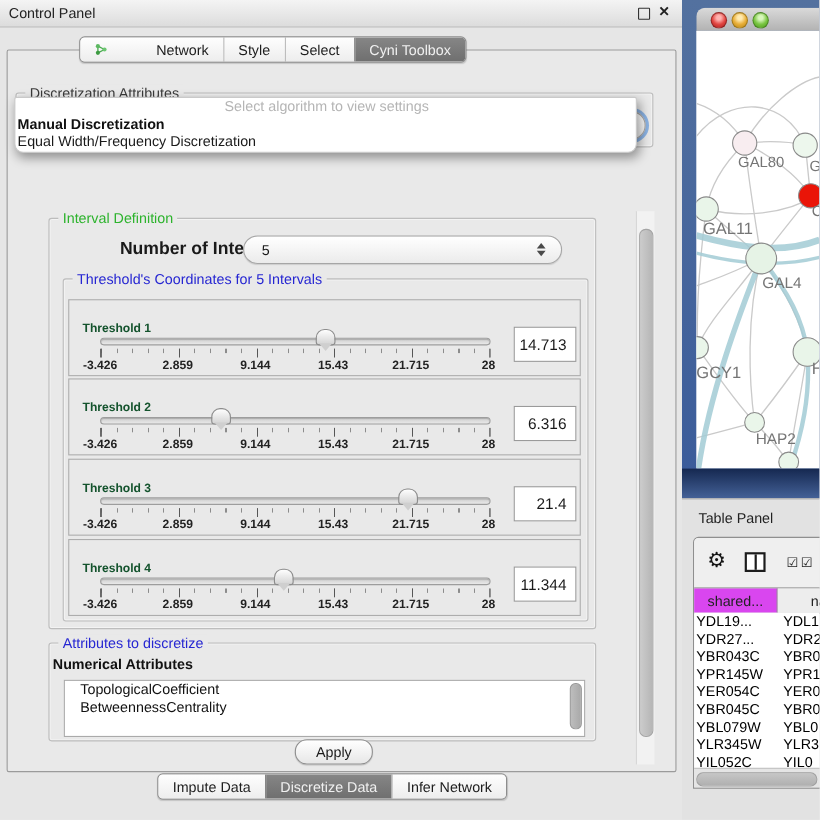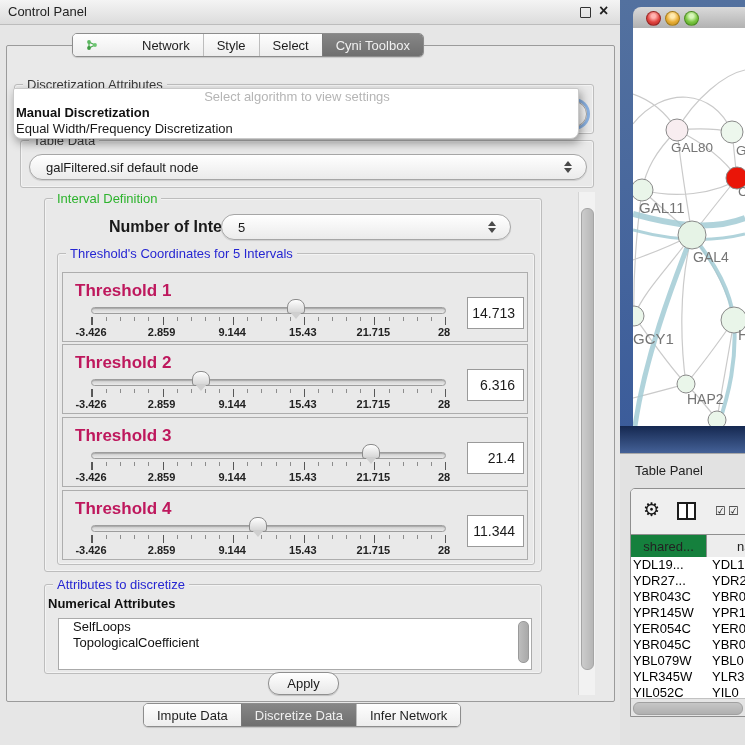--- a/index.html
+++ b/index.html
@@ -48,21 +48,21 @@
   
   .popup{position:absolute;left:13px;top:88px;width:564px;height:49px;background:#fff;
     border:1px solid #c9c9c9;border-radius:2px 2px 8px 8px;z-index:50;
     box-shadow:2px 4px 10px rgba(0,0,0,.38);overflow:hidden;}
   .pop-row{height:16px;line-height:16px;font-size:13px;padding-left:2px;white-space:nowrap;}
   .pop-placeholder{color:#b5b5b5;text-align:center;}
   .pop-bold{font-weight:bold;color:#111;}
 
   
   .threshold{position:absolute;left:62px;width:464px;height:68px;border:1px solid #adadad;background:#e9e9e9;}
-  .tlabel{position:absolute;left:12px;top:8px;font-size:17px;font-weight:bold;color:#be185d;}
+  .tlabel{position:absolute;left:12px;top:20px;font-size:11px;font-weight:bold;color:#14532d;}
   .slider{position:absolute;left:28px;top:26px;width:353px;height:38px;}
   .track{position:absolute;left:0;top:8px;width:100%;height:5px;border:1px solid #9d9d9d;border-radius:4px;
     background:linear-gradient(#cdcdcd,#e9e9e9);box-shadow:inset 0 1px 1px rgba(0,0,0,.18);}
   .ticks{position:absolute;left:0;top:18px;width:100%;height:8px;
     border-left:1px solid #5a5a5a;border-right:1px solid #5a5a5a;}
   .ticks::before{content:"";position:absolute;left:0;top:0;width:100%;height:4px;
     background:repeating-linear-gradient(to right,#8c8c8c 0 1px,transparent 1px 4%);}
   .ticks::after{content:"";position:absolute;left:0;top:0;width:100%;height:8px;
     background:repeating-linear-gradient(to right,#565656 0 1px,transparent 1px 20%);}
   .tick-labels{position:absolute;left:0;top:27px;width:100%;height:12px;}
@@ -109,21 +109,21 @@
   .tp-title{position:absolute;left:15px;top:9px;font-size:13px;color:#222;}
   .tp-box{position:absolute;left:10px;top:34px;width:140px;height:227px;background:#efefef;
     border:1px solid #8f8f8f;border-top-left-radius:5px;overflow:hidden;}
   .tp-toolbar{position:absolute;left:0;top:0;width:100%;height:45px;background:#efefef;}
   .gear{position:absolute;left:12px;top:10px;font-size:19px;color:#151515;line-height:22px;}
   .split-ico{position:absolute;left:46px;top:13px;width:15px;height:14px;border:2px solid #1c1c1c;background:#fff;}
   .split-ico::after{content:"";position:absolute;left:50%;top:0;width:2px;height:100%;background:#1c1c1c;transform:translateX(-50%);}
   .cb{position:absolute;top:16px;font-size:12px;color:#1c1c1c;line-height:12px;}
   .cb1{left:84px;} .cb2{left:97px;}
   .thead{position:absolute;left:0;top:45px;width:100%;height:22px;display:flex;border-top:1px solid #8f8f8f;border-bottom:1px solid #8f8f8f;}
-  .th1{width:75px;background:#15803d;border-right:1px solid #8f8f8f;display:flex;align-items:center;justify-content:center;font-size:13px;color:#222;}
+  .th1{width:75px;background:#d946ef;border-right:1px solid #8f8f8f;display:flex;align-items:center;justify-content:center;font-size:13px;color:#222;}
   .th2{flex:1;background:#ededed;display:flex;align-items:center;font-size:13px;color:#222;padding-left:30px;}
   .tbody{position:absolute;left:0;top:68px;width:100%;bottom:17px;background:#fff;overflow:hidden;}
   .trow{display:flex;height:16px;line-height:16px;font-size:13px;color:#000;}
   .trow .c1{width:75px;padding-left:2px;box-sizing:border-box;white-space:nowrap;overflow:hidden;}
   .trow .c2{flex:1;padding-left:6px;white-space:nowrap;overflow:hidden;}
   .hscroll{position:absolute;left:0;bottom:0;width:100%;height:17px;background:#e5e5e5;border-top:1px solid #c2c2c2;}
   .hthumb{position:absolute;left:2px;top:3px;width:108px;height:11px;border-radius:6px;
     background:linear-gradient(#c6c6c6,#b0b0b0);border:1px solid #a0a0a0;}
 
   .bold{font-weight:bold;}
@@ -175,30 +175,20 @@
           </span>
       </div>
     </div>
 
     <div class="popup">
       <div class="pop-row pop-placeholder">Select algorithm to view settings</div>
       <div class="pop-row pop-bold">Manual Discretization</div>
       <div class="pop-row">Equal Width/Frequency Discretization</div>
     </div>
 
-    <div class="group" style="left:20px;top:140px;width:572px;height:46px;">
-      <span class="gtitle">Table Data</span>
-      <div class="combo" style="left:8px;top:13px;width:556px;">
-        <span class="val">galFiltered.sif default node</span>
-        <span class="stepper">
-            <i class="arr-up"></i>
-            <i class="arr-dn"></i>
-          </span>
-      </div>
-    </div>
 
     <div class="group" style="left:44px;top:198px;width:496px;height:372px;">
       <span class="gtitle green">Interval Definition</span>
       <span style="position:absolute;left:40px;top:19px;font-size:16px;margin-left:24px;" class="bold">Number of Intervals</span>
       <div class="combo" style="left:176px;top:15px;width:288px;">
         <span class="val">5</span>
         <span class="stepper">
             <i class="arr-up"></i>
             <i class="arr-dn"></i>
           </span>
@@ -277,22 +267,22 @@
       </div>
       <div class="vbox">11.344</div>
     </div>
 
     <div class="group" style="left:44px;top:584px;width:496px;height:88px;">
       <span class="gtitle blue">Attributes to discretize</span>
     </div>
     <div class="attr-sub">Numerical Attributes</div>
     <div class="attr-list" id="attr-list">
 
-    <div class="attr-item">SelfLoops</div>
         <div class="attr-item">TopologicalCoefficient</div>
+        <div class="attr-item">BetweennessCentrality</div>
         <div class="list-scroll"></div>
       </div>
 
     <div class="main-scroll-track">
       <div class="main-scroll-thumb"></div>
     </div>
 
     <div class="apply-btn">Apply</div>
 
     <div class="tabbar" id="bottom-tabs">

